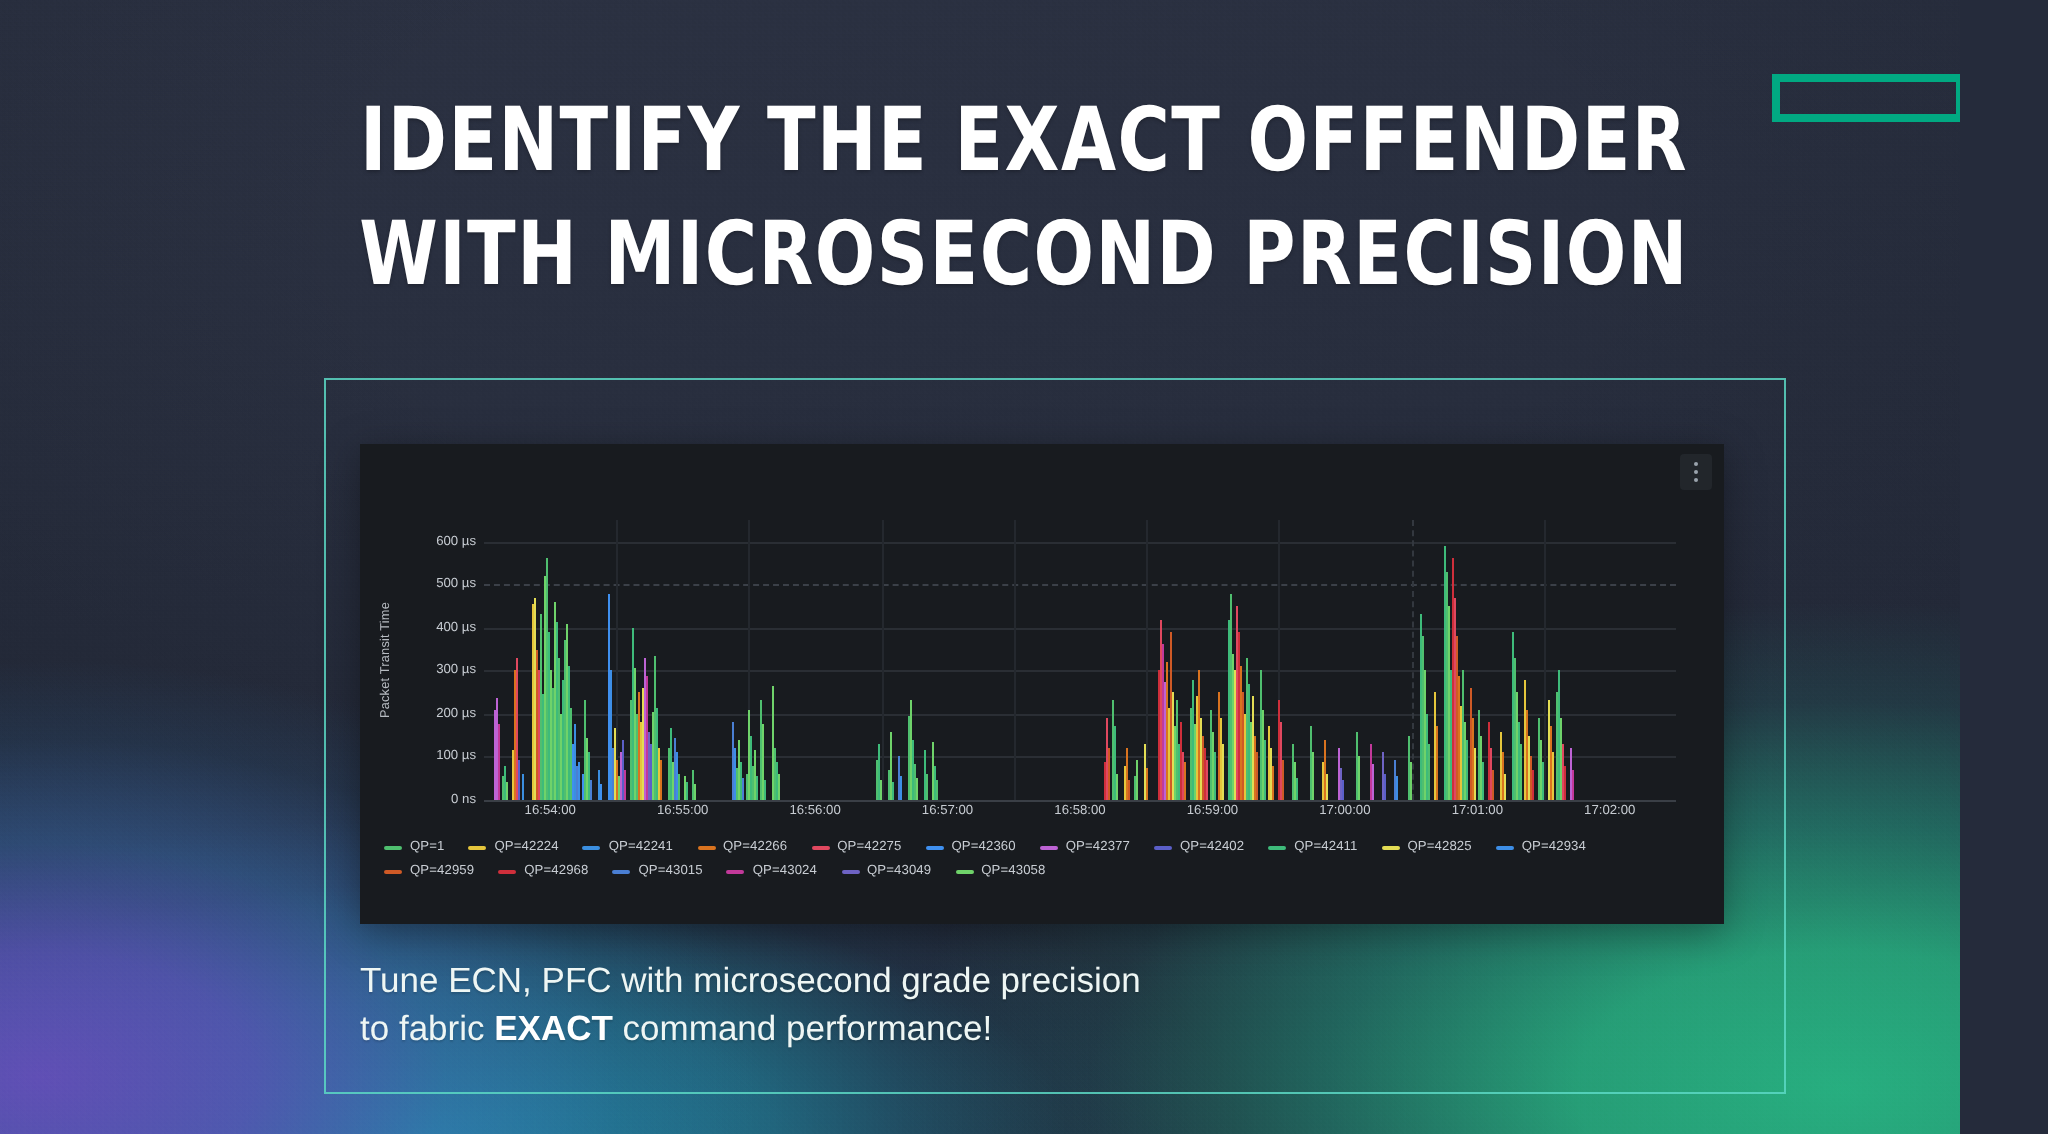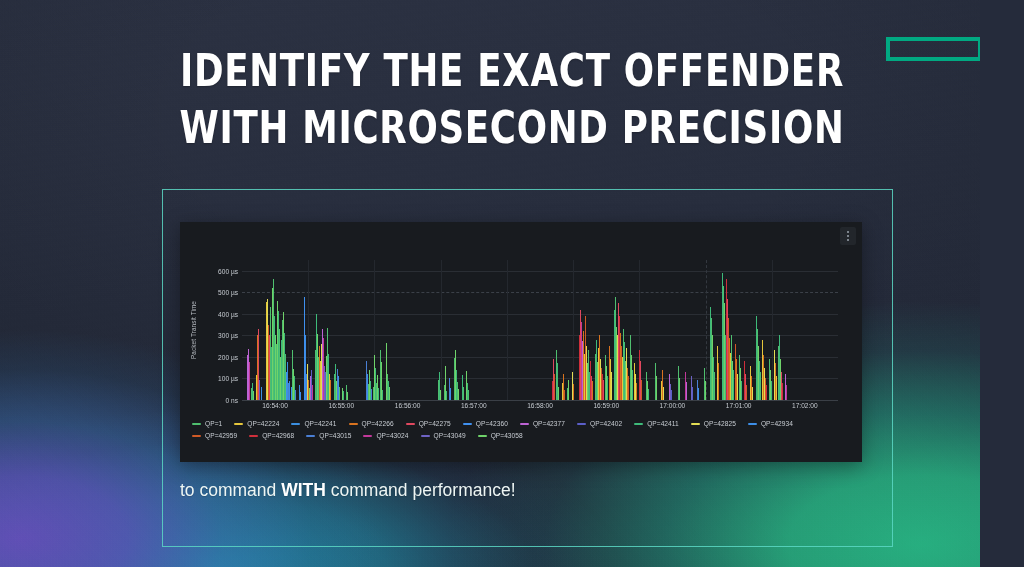--- a/index.html
+++ b/index.html
@@ -578,16 +578,17 @@
           <span class="legend-label">QP=43049</span>
         </div>
         <div class="legend-item">
           <span class="legend-swatch" style="background: rgb(111, 211, 106);"></span>
           <span class="legend-label">QP=43058</span>
         </div>
       </div>
   </div>
 
   <div id="caption">
-    <span class="cap-line"><span>to command </span><b>WITH</b><span> command performance!</span></span>
+    <span class="cap-line">Tune ECN, PFC with microsecond grade precision</span>
+    <span class="cap-line"><span>to fabric </span><b>EXACT</b><span> command performance!</span></span>
   </div>
 
 </div>
 
 </body></html>

